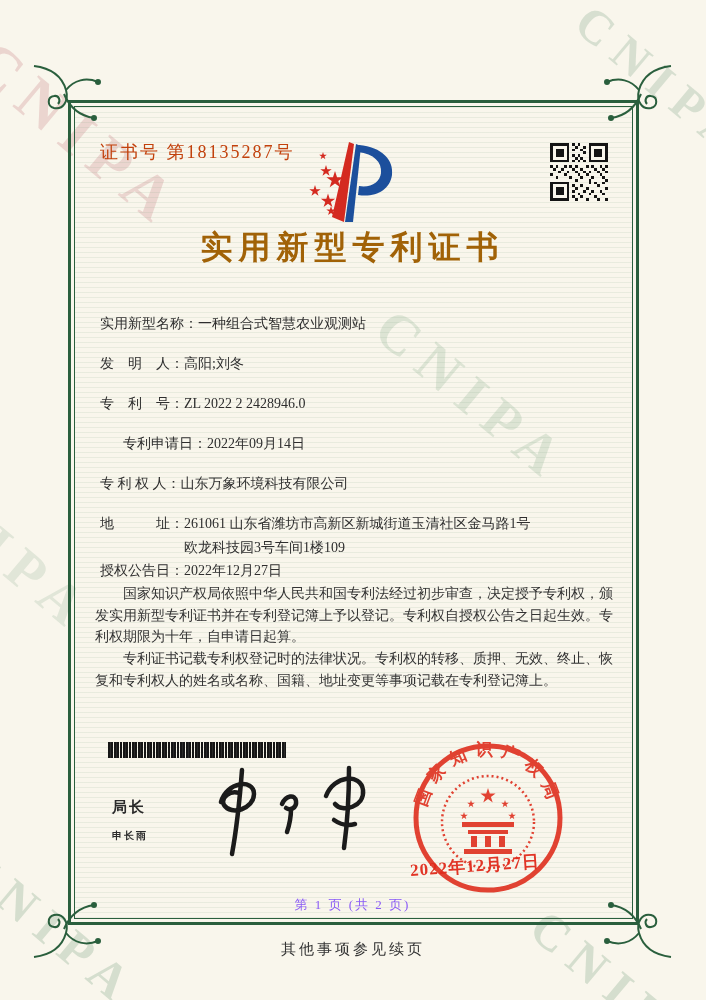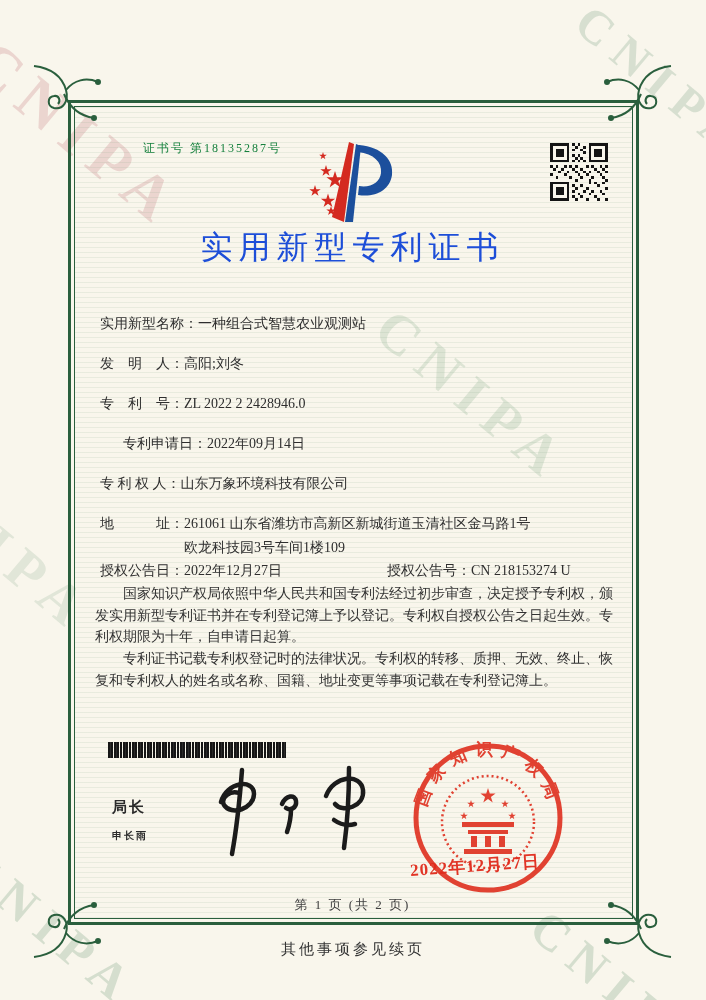--- a/index.html
+++ b/index.html
@@ -31,25 +31,25 @@
       rgba(0,0,0,0) 1px, rgba(0,0,0,0) 5px);
     z-index:1;
   }
   .corner{position:absolute; width:80px; height:80px; z-index:2; pointer-events:none;}
   .corner.tl{left:28px; top:60px; transform:rotate(180deg);}
   .corner.tr{left:597px; top:60px; transform:scaleY(-1);}
   .corner.bl{left:28px; top:883px; transform:scaleX(-1);}
   .corner.br{left:597px; top:883px;}
   
   .abs{position:absolute; z-index:3;}
-  .certno{left:100px; top:140px; font-size:12px; letter-spacing:2px; color:#15803d;margin-left:43px;}
+  .certno{left:100px; top:140px; font-size:18px; letter-spacing:2px; color:#c2410c;}
   .logo{left:288px; top:138px; width:118px; height:104px;}
   .title{
     left:68px; top:226px; width:569px; text-align:center;
-    font-size:32px; font-weight:normal; letter-spacing:6px; color:#1d4ed8;
+    font-size:32px; font-weight:bold; letter-spacing:6px; color:#a16207;
   }
   .row{left:100px; width:520px; font-size:14px; color:#2e2e2e; line-height:24px;}
   .row .lbl{display:inline-block; vertical-align:top; white-space:pre;text-align:center;}
   .row .val{display:inline-block; vertical-align:top; white-space:pre-line; max-width:430px;}
   .r1{top:312px;} .r2{top:352px;} .r3{top:392px;} .r4{top:432px;margin-left:23px;} .r5{top:472px;} .r6{top:512px;}
   .grant{top:559px; position:absolute;}
   .grant .pair2{position:absolute; left:287px; top:0; white-space:nowrap;}
   .paras{left:95px; top:583px; width:518px; font-size:14px; line-height:1.55; color:#333;}
   .paras p{margin:0; text-indent:2em; text-align:justify;}
   .barcode{
@@ -65,21 +65,21 @@
   .signoff-name{left:112px; top:829px; font-size:10px; font-weight:bold;
     font-family:"Liberation Sans",sans-serif; color:#2b2b2b; letter-spacing:2px;}
   .signature{left:186px; top:760px; width:212px; height:102px;}
   .seal{left:408px; top:738px; width:160px; height:160px; z-index:4;}
   .seal-date{
     left:410px; top:853px; width:170px; z-index:5;
     color:#e02b1c; font-weight:bold; font-size:17px; letter-spacing:1px;
     transform:rotate(-4deg); opacity:.95; white-space:nowrap;
   }
   .pageinfo{left:68px; top:896px; width:569px; text-align:center;
-    font-size:13px; letter-spacing:2px; color:#404040;}
+    font-size:13px; letter-spacing:2px; color:#8b5cf6;}
   .footnote{left:0; top:940px; width:706px; text-align:center;
     font-size:15px; letter-spacing:3px; color:#333;}
 </style>
 </head>
 <body>
 
 <div class="page">
 
   <div class="wm wm-pink">CNIPA</div>
   <div class="wm wm-tr">CNIPA</div>
@@ -265,23 +265,20 @@
   <div class="abs row r5">
     <span class="lbl">专 利 权 人：</span><span class="val">山东万象环境科技有限公司</span>
   </div>
   <div class="abs row r6">
     <span class="lbl">地　　　址：</span><span class="val">261061 山东省潍坊市高新区新城街道玉清社区金马路1号
 欧龙科技园3号车间1楼109</span>
   </div>
 
   <div class="abs row grant">
     <span class="lbl">授权公告日：</span><span class="val">2022年12月27日</span>
-    <span class="pair2">
-      <span class="lbl">授权公告号：</span><span class="val">CN 218153274 U</span>
-    </span>
   </div>
 
   <div class="abs paras">
     <p>国家知识产权局依照中华人民共和国专利法经过初步审查，决定授予专利权，颁发实用新型专利证书并在专利登记簿上予以登记。专利权自授权公告之日起生效。专利权期限为十年，自申请日起算。</p>
     <p>专利证书记载专利权登记时的法律状况。专利权的转移、质押、无效、终止、恢复和专利权人的姓名或名称、国籍、地址变更等事项记载在专利登记簿上。</p>
   </div>
 
   <div class="abs barcode"></div>
 
   <div class="abs signoff-title">局长</div>

